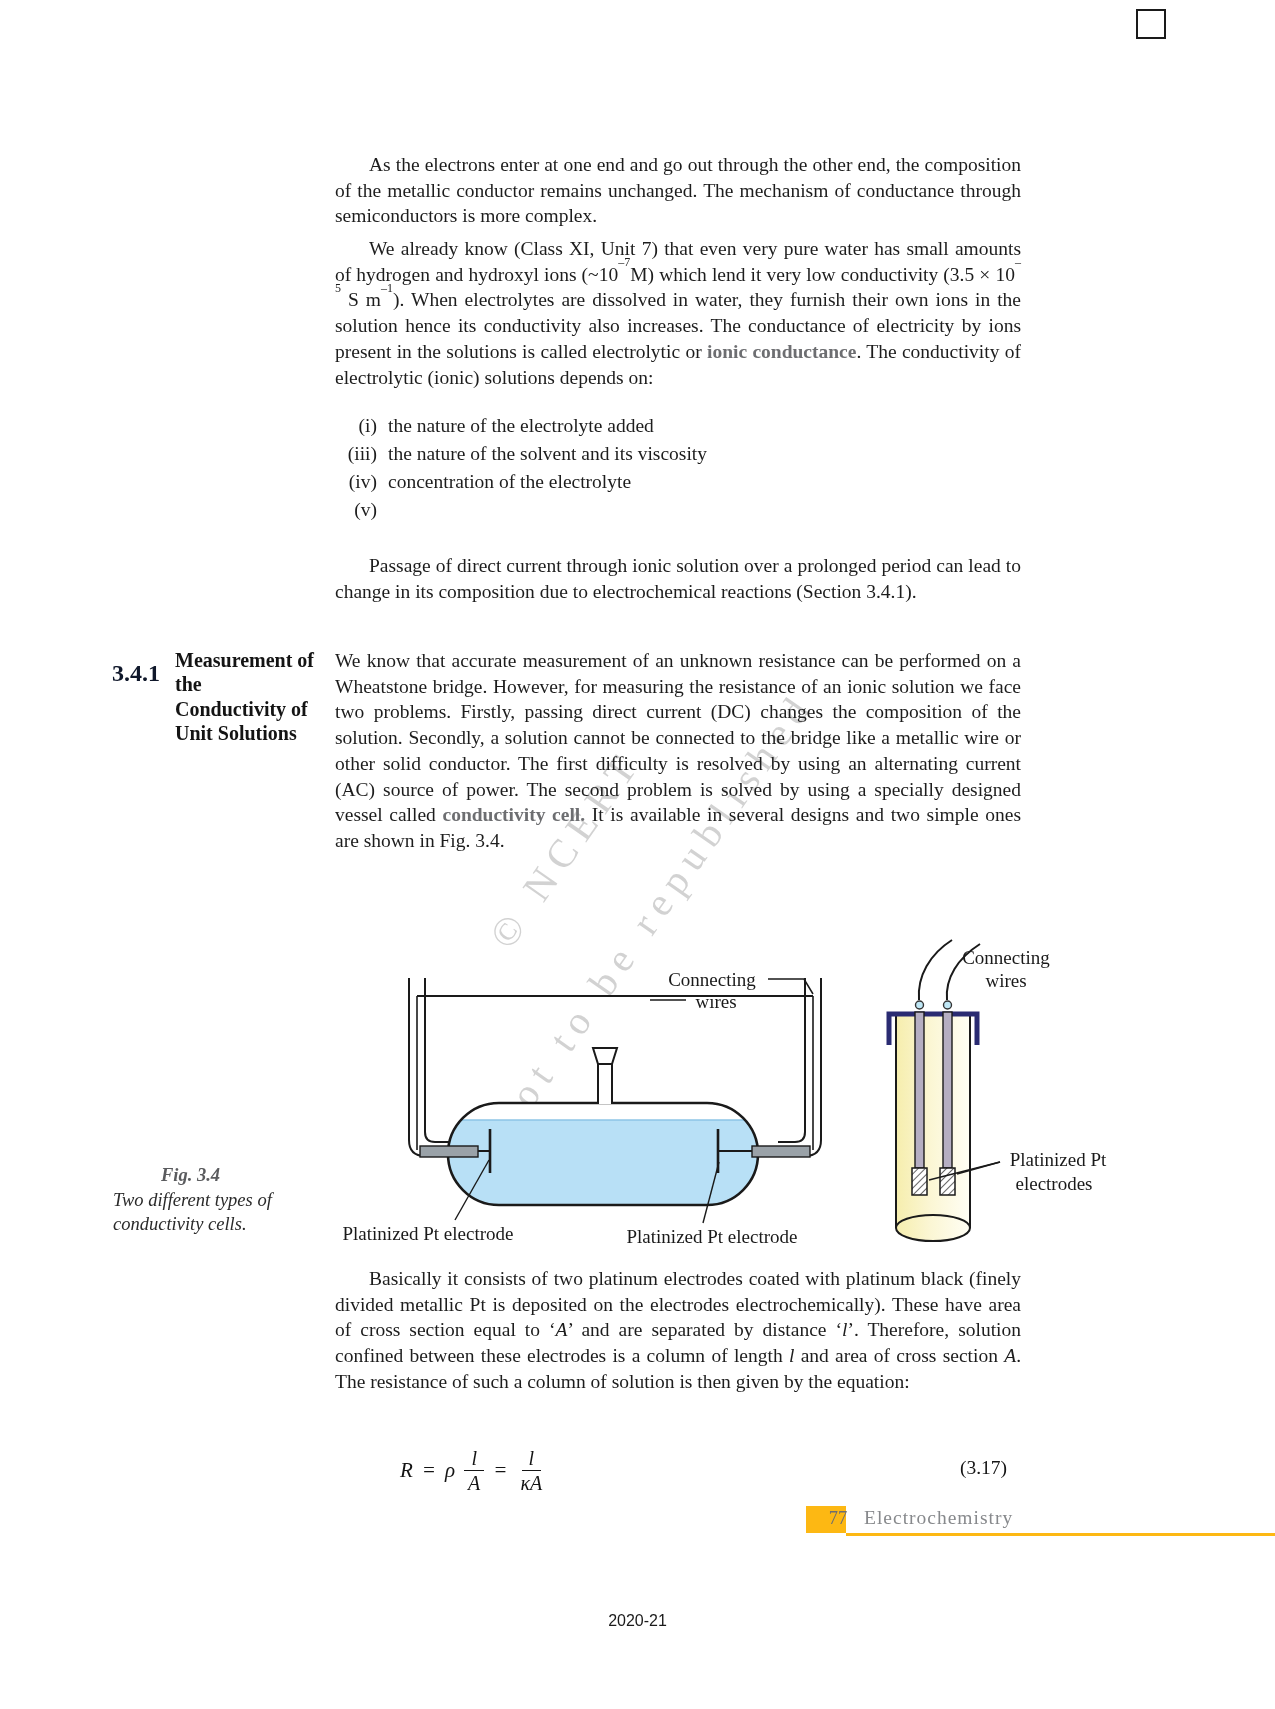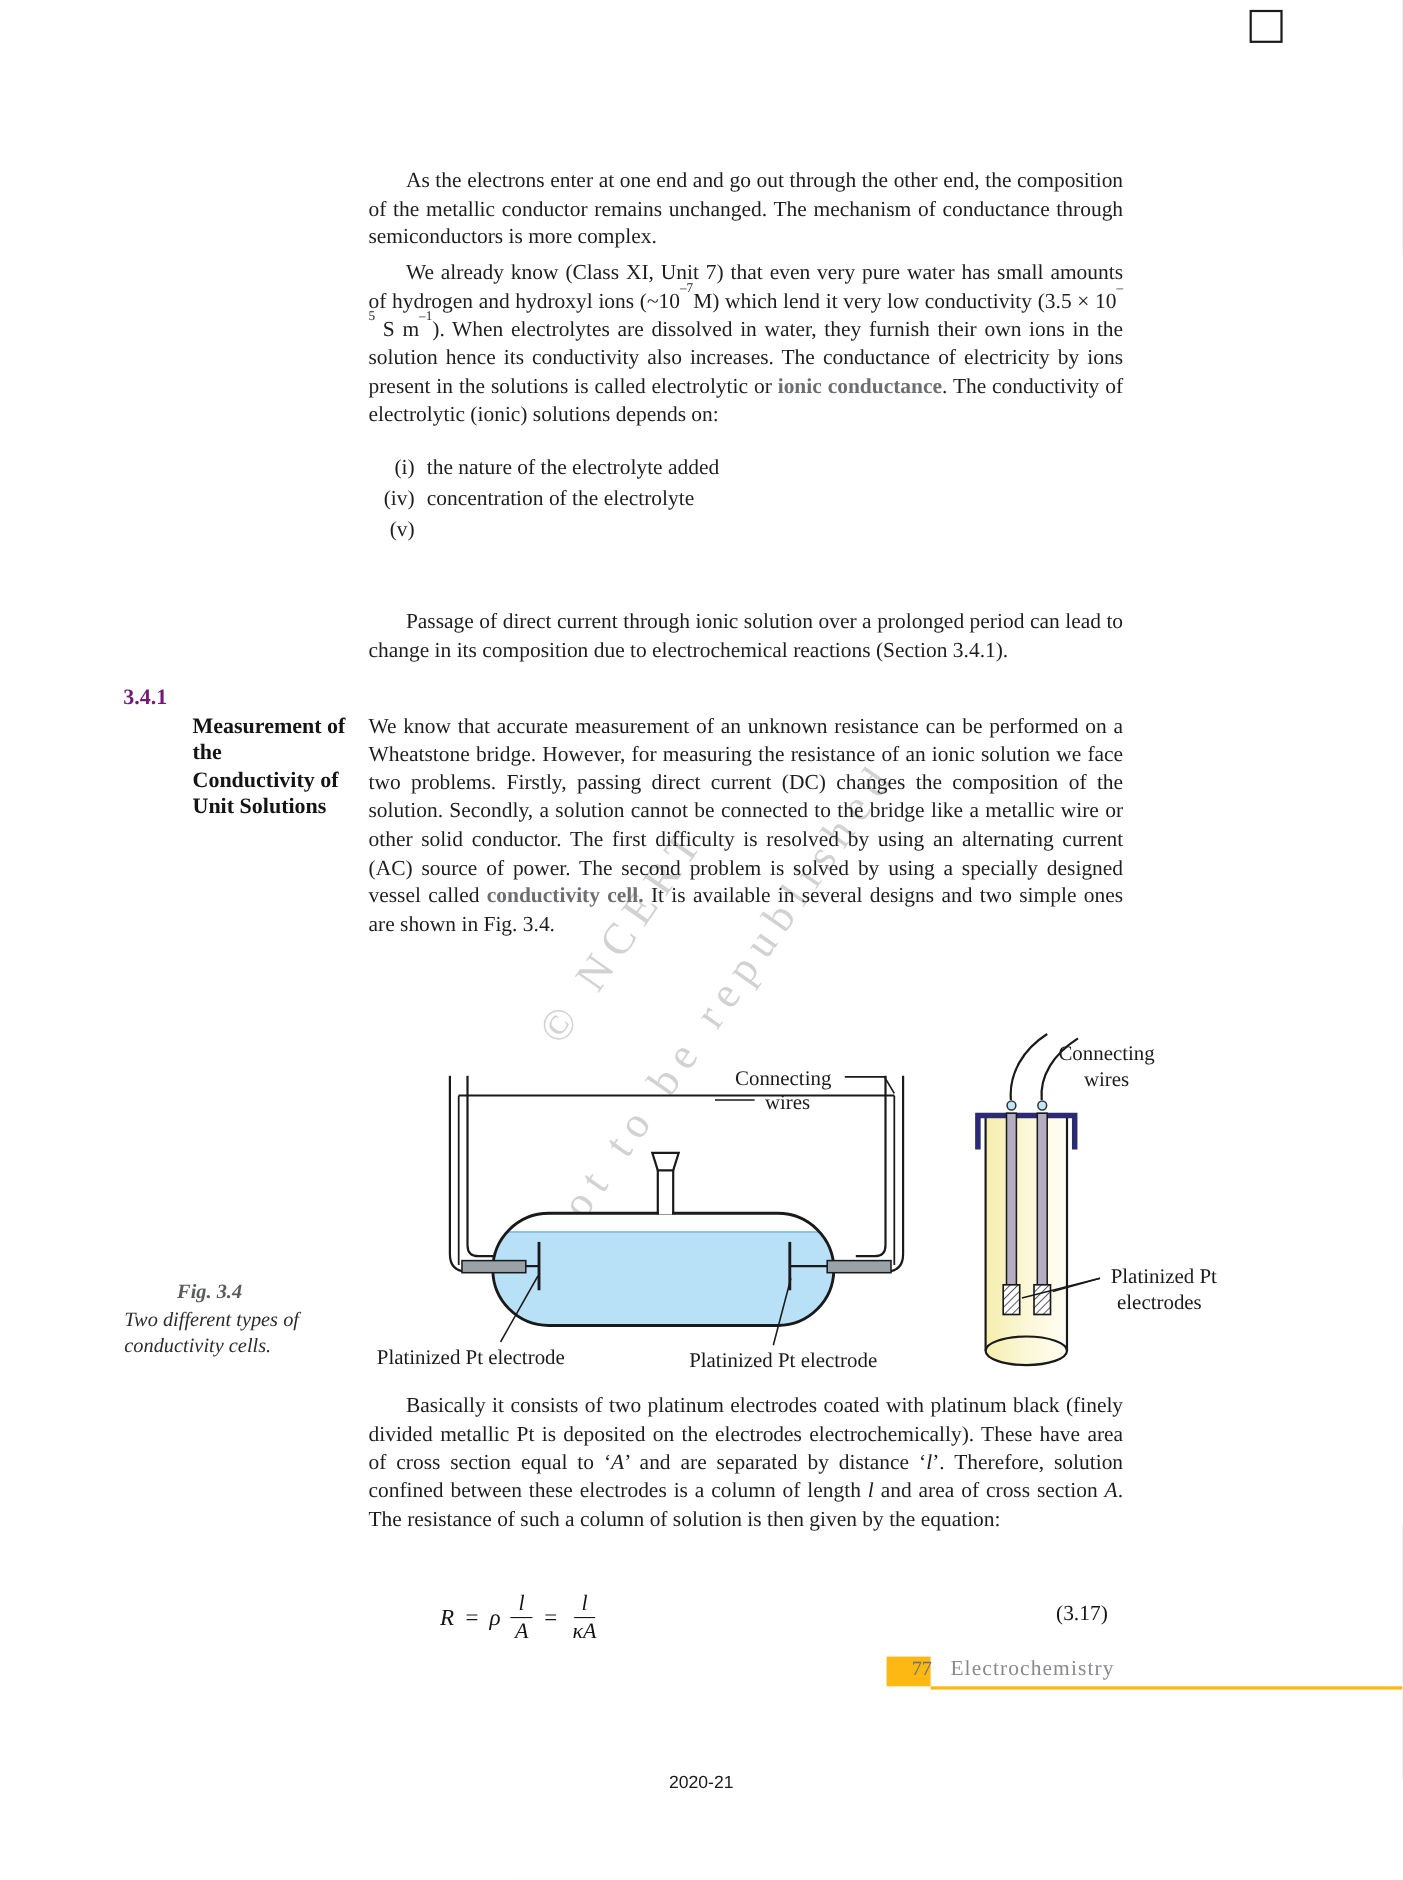--- a/index.html
+++ b/index.html
@@ -27,21 +27,21 @@
   .indent{text-indent:34px;}
   .term{font-weight:bold;color:#6d6e71;}
   sup.m{font-size:12px;line-height:0;position:relative;top:-7px;letter-spacing:0;}
   .it{font-style:italic;}
   
   .olist{left:335px;width:686px;font-size:19.5px;line-height:28px;}
   .olist .row{display:flex;}
   .olist .mk{width:42px;text-align:right;flex:0 0 42px;}
   .olist .tx{padding-left:11px;}
   
-  .sec-num{left:112px;top:623px;width:58px;font-size:20px;font-weight:bold;color:#701a75;}
+  .sec-num{left:112px;top:660px;width:58px;font-size:24px;font-weight:bold;color:#0f172a;}
   .sec-title{left:175px;top:648px;width:142px;font-size:20px;font-weight:bold;line-height:24.4px;color:#141414;}
   
   .fig-cap{left:113px;top:1163px;width:215px;font-size:18.5px;line-height:24.5px;font-style:italic;color:#2b2b2b;}
   .fig-cap .figno{font-weight:bold;color:#5a5b5e;margin-left:48px;}
   
   .equation{
     left:400px;top:1437px;height:66px;display:flex;align-items:center;gap:9px;
     font-size:21px;font-style:italic;color:#141414;
   }
   .frac{display:inline-flex;flex-direction:column;align-items:center;font-size:20px;line-height:24px;}
@@ -73,20 +73,24 @@
     <div class="abs para indent" style="top:152px">As the electrons enter at one end and go out through the other end, the composition of the metallic conductor remains unchanged. The mechanism of conductance through semiconductors is more complex.</div>
 
     <div class="abs para indent" style="top:236px">
       <span>We already know (Class XI, Unit 7) that even very pure water has small amounts of hydrogen and hydroxyl ions (~10</span><sup class="m">–7</sup><span>M) which lend it very low conductivity (3.5 × 10</span><sup class="m">–5</sup><span> S m</span><sup class="m">–1</sup><span>). When electrolytes are dissolved in water, they furnish their own ions in the solution hence its conductivity also increases. The conductance of electricity by ions present in the solutions is called electrolytic or </span><span class="term">ionic conductance</span><span>. The conductivity of electrolytic (ionic) solutions depends on:</span>
     </div>
 
     <div class="abs olist" style="top:412px">
       <div class="row">
         <span class="mk">(i)</span>
         <span class="tx">the nature of the electrolyte added</span>
+      </div>
+      <div class="row">
+        <span class="mk">(iii)</span>
+        <span class="tx">the nature of the solvent and its viscosity</span>
       </div>
       <div class="row">
         <span class="mk">(iv)</span>
         <span class="tx">concentration of the electrolyte</span>
       </div>
       <div class="row">
         <span class="mk">(v)</span>
       </div>
     </div>
 

